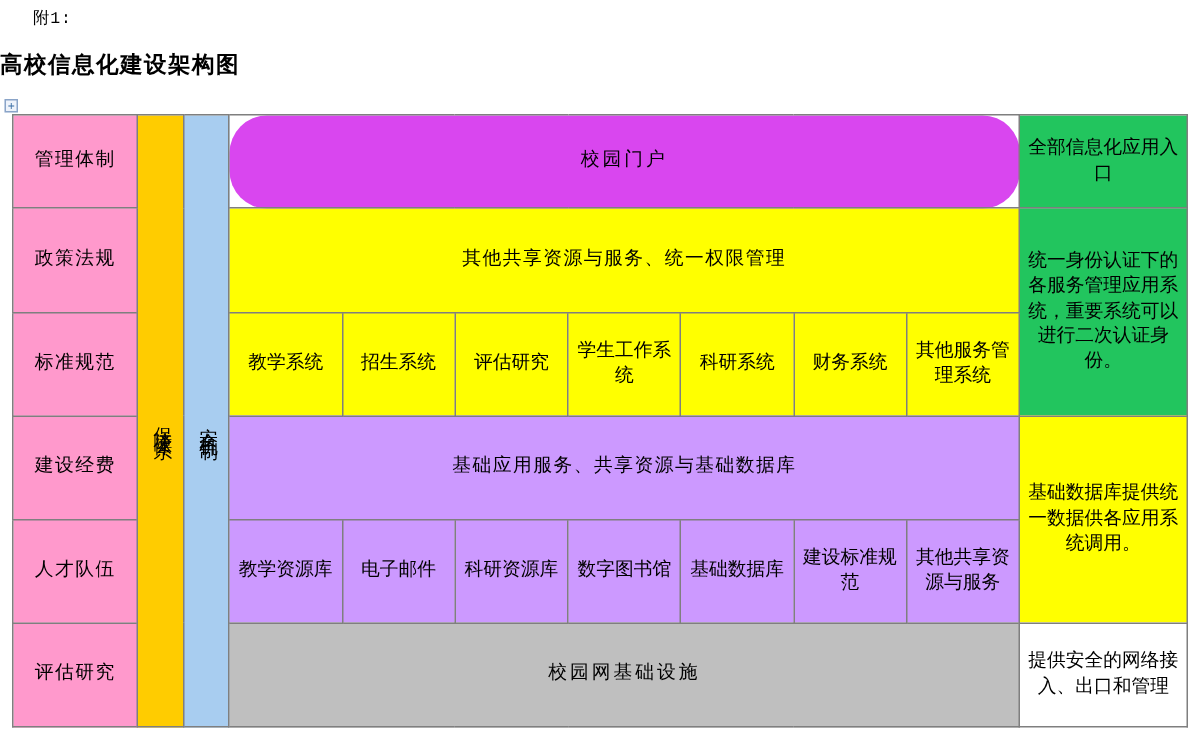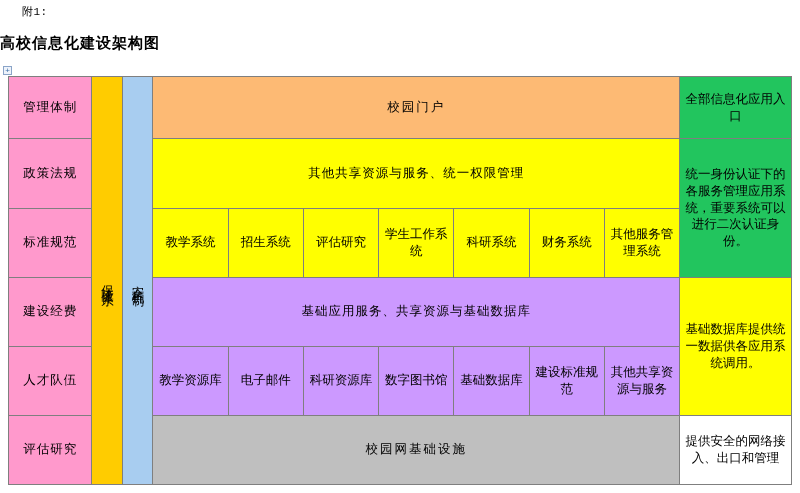--- a/index.html
+++ b/index.html
@@ -48,20 +48,21 @@
     box-sizing: border-box;
   }
   .diagram {
     position: absolute;
     left: 8px;
     top: 76px;
     width: 784px;
     height: 409px;
     border-collapse: collapse;
     table-layout: fixed;
+    font-family: Liberation Mono, monospace;
   }
   .diagram td {
     border: 1px solid #7f7f7f;
     font-size: 12.5px;
     text-align: center;
     vertical-align: middle;
     padding: 2px 3px;
     line-height: 1.35;
     box-sizing: border-box;
   }
@@ -87,22 +88,23 @@
     padding: 4px 0;
   }
   .cell-vertical-blue {
     background: #a8cdf0;
     writing-mode: vertical-rl;
     text-orientation: upright;
     letter-spacing: 3px;
     padding: 4px 0;
   }
   .cell-portal {
-    background: #fdba74;
+    background: #d946ef;
     letter-spacing: 2px;
+    border-radius: 25px;
   }
   .cell-auth {
     background: #ffff00;
     letter-spacing: 1px;
   }
   .cell-sys {
     background: #ffff00;
   }
   .cell-base-service {
     background: #cc99ff;

